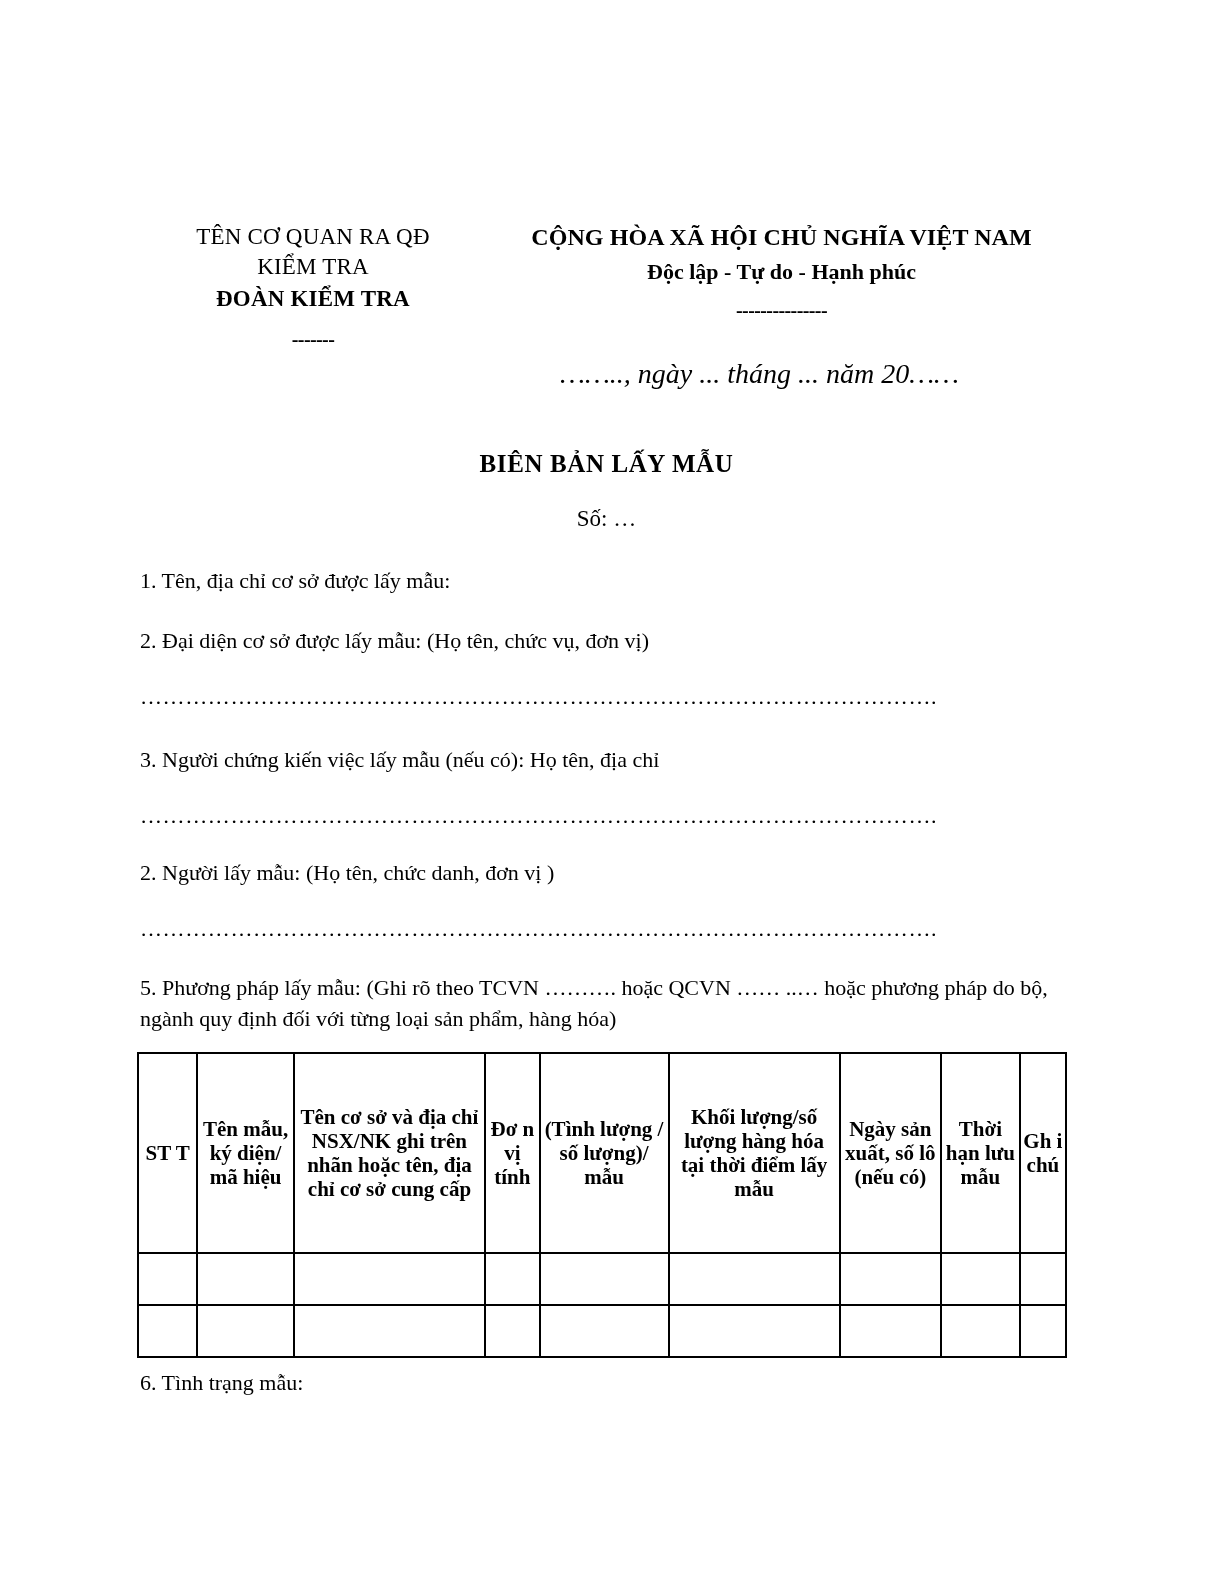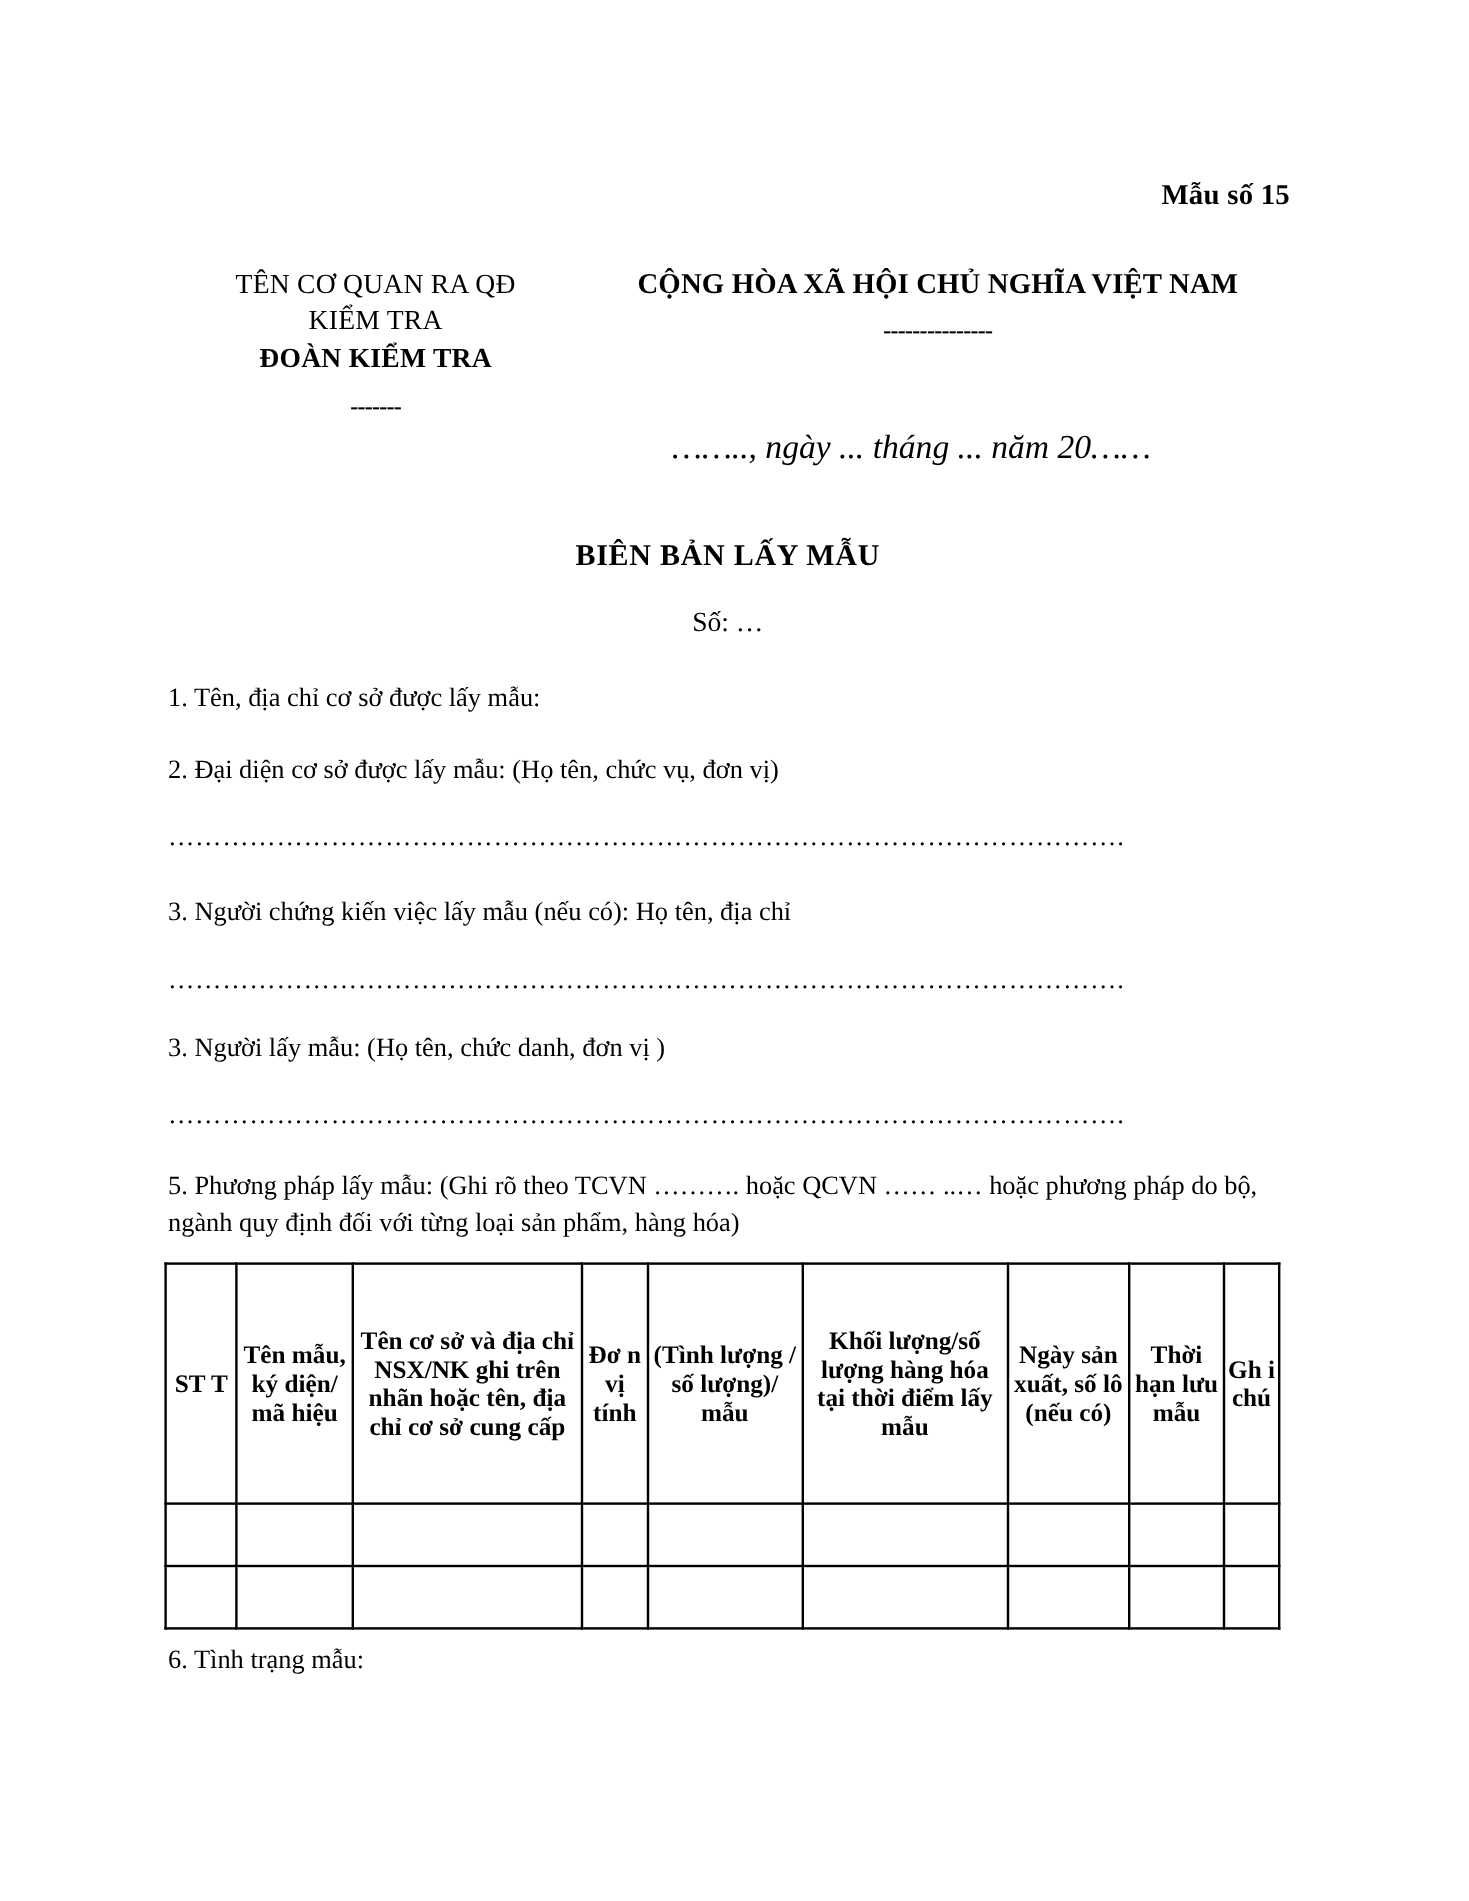--- a/index.html
+++ b/index.html
@@ -188,46 +188,46 @@
     top: 1370px;
     width: 935px;
     font-size: 22px;
   }
 </style>
 </head>
 <body>
 
 <div class="page">
 
-  <div class="form-code">Mẫu số 15</div>
 
   <div class="masthead">
     <div class="mh-left">
       <div class="agency-line">TÊN CƠ QUAN RA QĐ</div>
       <div class="agency-line">KIỂM TRA</div>
       <div class="team-line">ĐOÀN KIỂM TRA</div>
       <div class="rule-left">-------</div>
     </div>
     <div class="mh-right">
       <div class="nation-line">CỘNG HÒA XÃ HỘI CHỦ NGHĨA VIỆT NAM</div>
+      <div class="motto-line">Độc lập - Tự do - Hạnh phúc</div>
       <div class="rule-right">---------------</div>
     </div>
   </div>
 
   <div class="date-line">…….., ngày ... tháng ... năm 20……</div>
 
   <div class="doc-title">BIÊN BẢN LẤY MẪU</div>
   <div class="doc-number">Số: …</div>
 
   <div class="item" id="item1">1. Tên, địa chỉ cơ sở được lấy mẫu:</div>
   <div class="item" id="item2">2. Đại diện cơ sở được lấy mẫu: (Họ tên, chức vụ, đơn vị)</div>
   <div class="dots" id="dots1">…………………………………………………………………………………………….</div>
   <div class="item" id="item3">3. Người chứng kiến việc lấy mẫu (nếu có): Họ tên, địa chỉ</div>
   <div class="dots" id="dots2">…………………………………………………………………………………………….</div>
-  <div class="item" id="item4">3. Người lấy mẫu: (Họ tên, chức danh, đơn vị )</div>
+  <div class="item" id="item4">2. Người lấy mẫu: (Họ tên, chức danh, đơn vị )</div>
   <div class="dots" id="dots3">…………………………………………………………………………………………….</div>
   <div class="item" id="item5">5. Phương pháp lấy mẫu: (Ghi rõ theo TCVN ………. hoặc QCVN …… ..… hoặc phương pháp do bộ, ngành quy định đối với từng loại sản phẩm, hàng hóa)</div>
 
   <table class="sample-table">
     <thead>
       <tr>
         <th class="c1">ST T</th>
         <th class="c2">Tên mẫu, ký diện/ mã hiệu</th>
         <th class="c3">Tên cơ sở và địa chỉ NSX/NK ghi trên nhãn hoặc tên, địa chỉ cơ sở cung cấp</th>
         <th class="c4">Đơ n vị tính</th>

